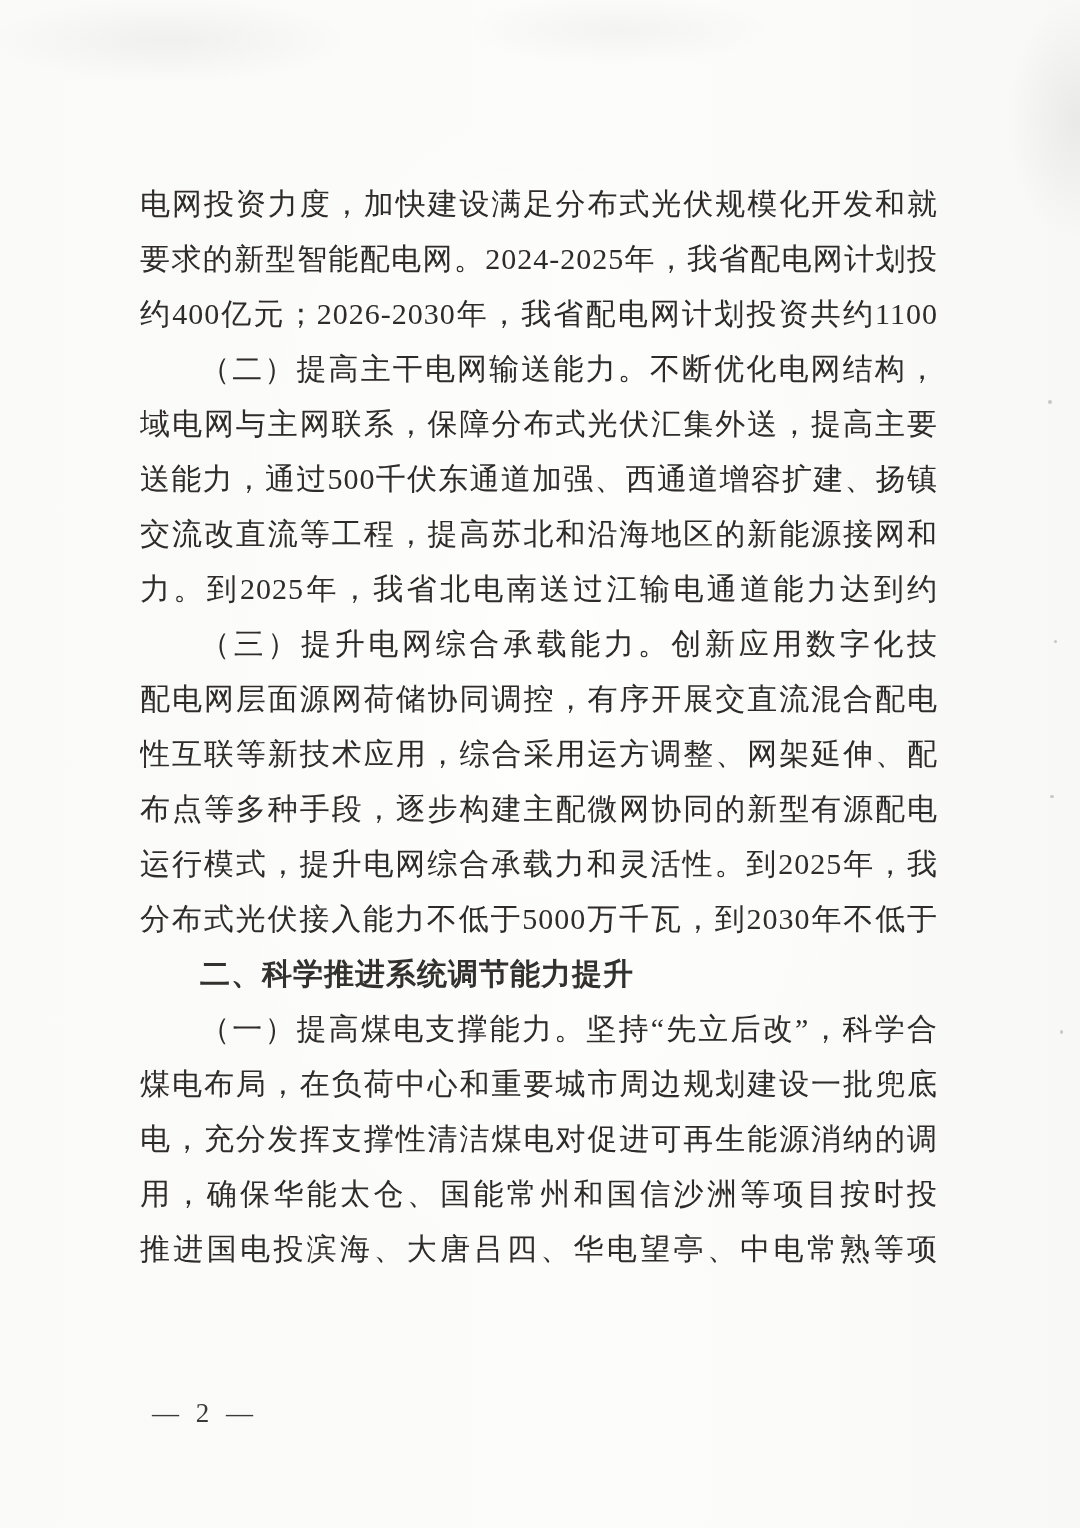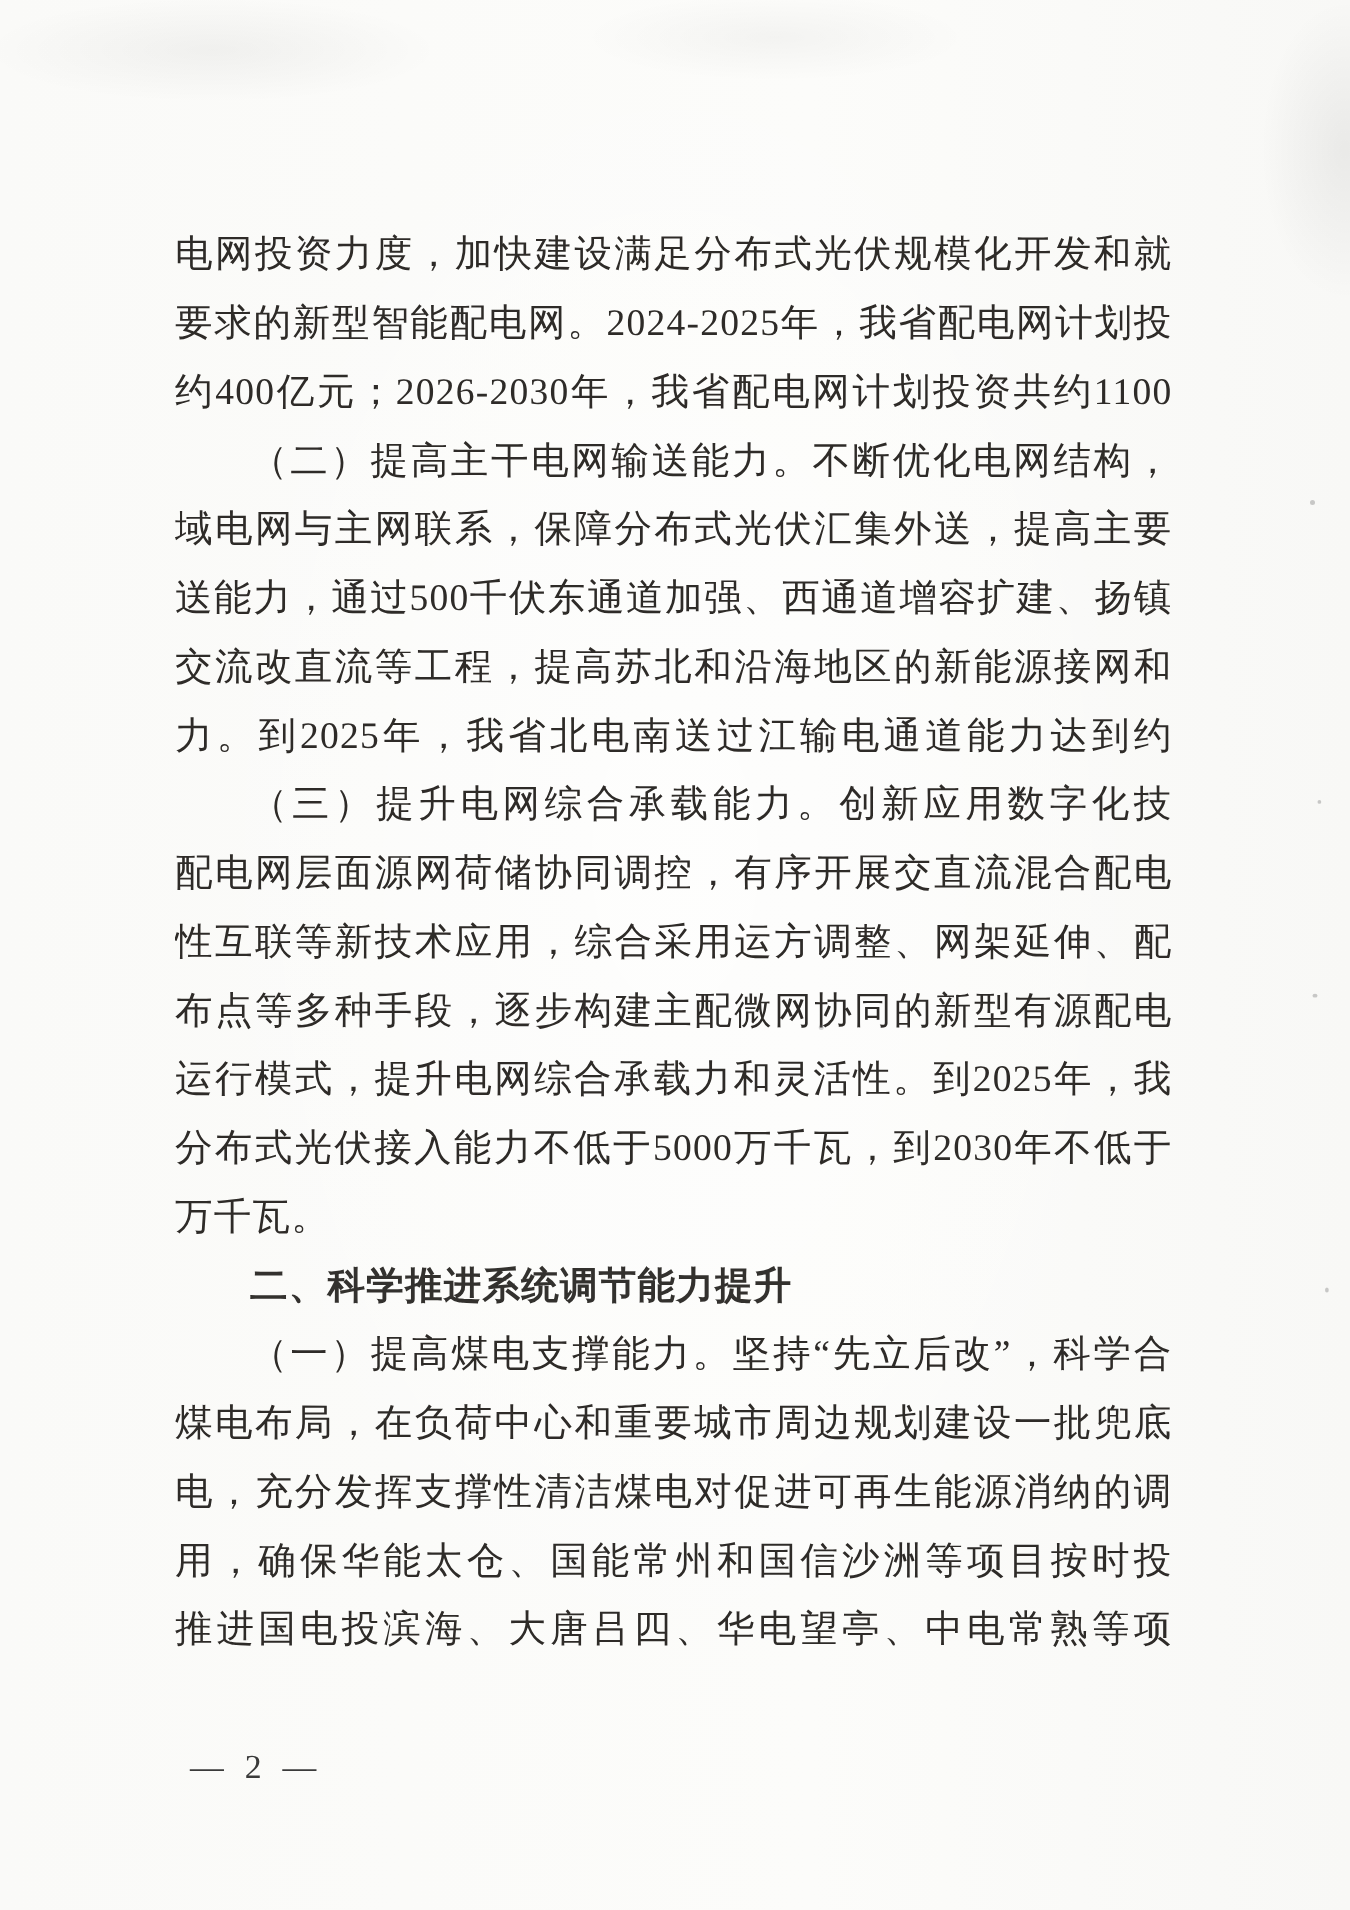--- a/index.html
+++ b/index.html
@@ -86,21 +86,20 @@
       <div class="line jst">力。到2025年，我省北电南送过江输电通道能力达到约2500万千</div>
     </div>
 
     <div class="para">
       <div class="line jst ind">（三）提升电网综合承载能力。创新应用数字化技术，加强</div>
       <div class="line jst">配电网层面源网荷储协同调控，有序开展交直流混合配电网、柔</div>
       <div class="line jst">性互联等新技术应用，综合采用运方调整、网架延伸、配变增容</div>
       <div class="line jst">布点等多种手段，逐步构建主配微网协同的新型有源配电网调度</div>
       <div class="line jst">运行模式，提升电网综合承载力和灵活性。到2025年，我省电网</div>
       <div class="line jst">分布式光伏接入能力不低于5000万千瓦，到2030年不低于8000</div>
-      <div class="line">万千瓦。</div>
     </div>
 
     <div class="line ind heading">二、科学推进系统调节能力提升</div>
 
     <div class="para">
       <div class="line jst ind">（一）提高煤电支撑能力。坚持“先立后改”，科学合理优化</div>
       <div class="line jst">煤电布局，在负荷中心和重要城市周边规划建设一批兜底保障煤</div>
       <div class="line jst">电，充分发挥支撑性清洁煤电对促进可再生能源消纳的调节性作</div>
       <div class="line jst">用，确保华能太仓、国能常州和国信沙洲等项目按时投运，加快</div>
       <div class="line jst">推进国电投滨海、大唐吕四、华电望亭、中电常熟等项目。到2025</div>

